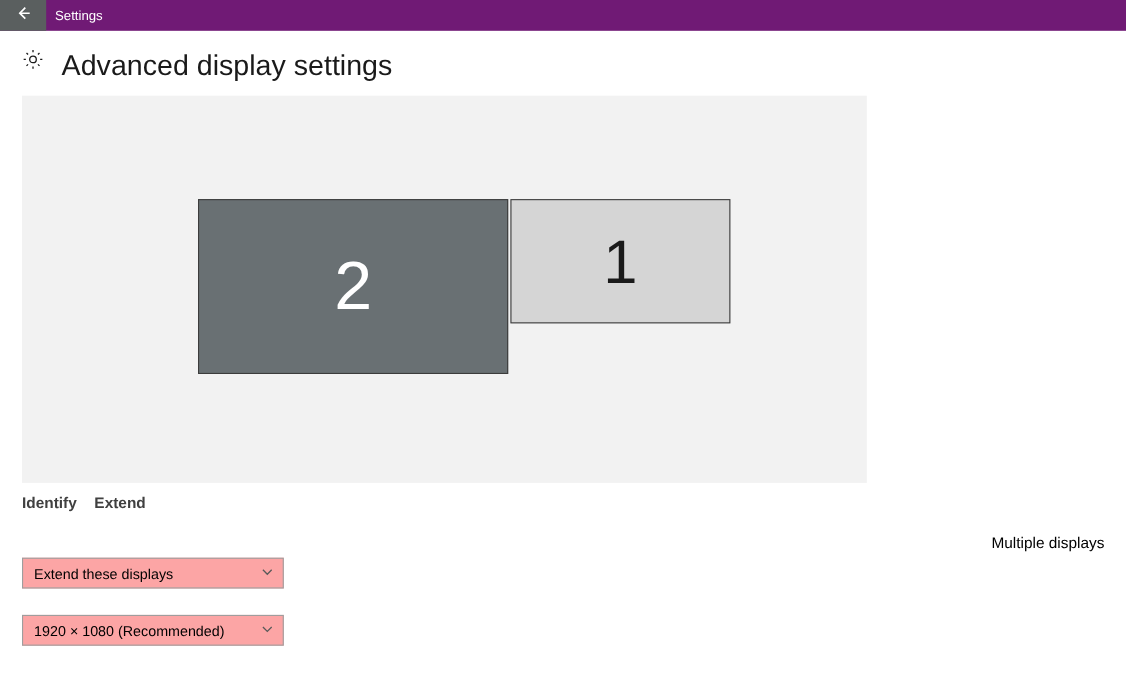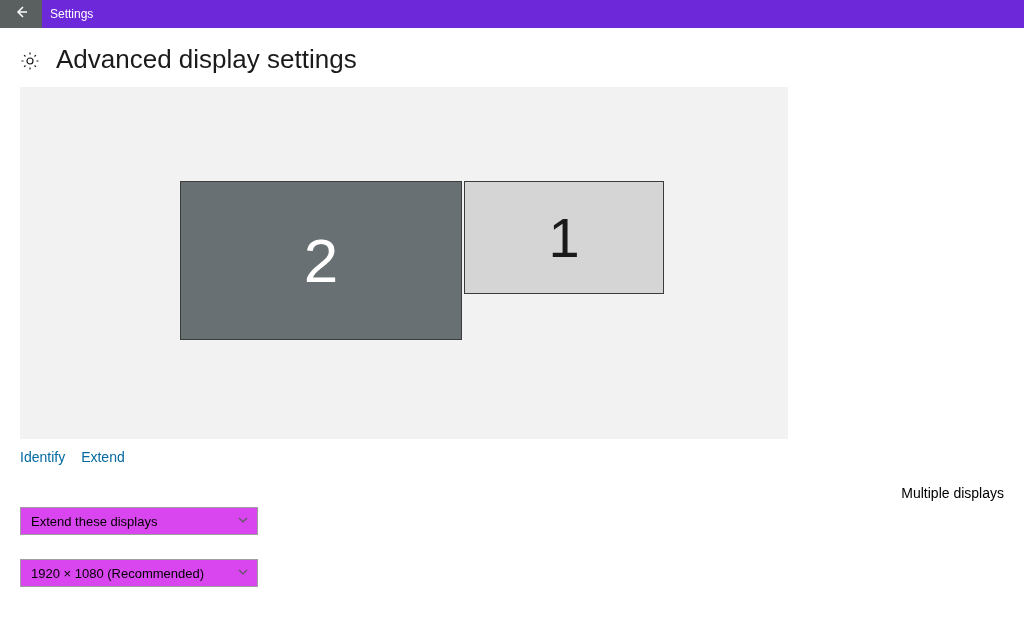--- a/index.html
+++ b/index.html
@@ -6,21 +6,21 @@
     body {
       font-family: "Segoe UI", -apple-system, sans-serif;
       background: #ffffff;
       color: #000000;
       width: 1024px;
       height: 619px;
       overflow: hidden;
     }
     .titlebar {
       height: 28px;
-      background: #6d28d9;
+      background: #701a75;
       display: flex;
       align-items: stretch;
     }
     .back-btn {
       width: 42px;
       height: 28px;
       background: #5a5f5f;
       display: flex;
       align-items: center;
       justify-content: center;
@@ -31,21 +31,21 @@
       color: #ffffff;
       font-size: 12px;
       line-height: 28px;
       padding-left: 8px;
     }
     .content {
       padding: 16px 20px;
     }
     .header-row {
       display: flex;
-      align-items: flex-end;
+      align-items: flex-start;
       gap: 16px;
       margin-bottom: 12px;
     }
     .gear-icon svg { width: 20px; height: 20px; }
     .page-title {
       font-size: 26px;
       font-weight: 400;
       color: #1a1a1a;
     }
     .display-area {
@@ -82,37 +82,38 @@
       color: #1a1a1a;
       font-size: 56px;
     }
     .display-links {
       display: flex;
       gap: 16px;
       margin-bottom: 20px;
       font-size: 14px;
     }
     .display-links span {
-      color: #0369a1;
+      color: #404040;
       cursor: pointer;
+      font-weight: bold;
     }
     .setting-group {
       margin-bottom: 24px;
       text-align: right;
     }
     .setting-label {
       font-size: 14px;
       color: #000;
       margin-bottom: 6px;
     }
     .combobox {
       width: 238px;
       height: 28px;
       border: 1px solid #9e9e9e;
-      background: #d946ef;
+      background: #fca5a5;
       display: flex;
       align-items: center;
       justify-content: space-between;
       padding: 0 8px 0 10px;
       font-size: 13px;
       cursor: pointer;
     }
     .combobox .chev svg { width: 12px; height: 12px; }
   </style>
 </head>

